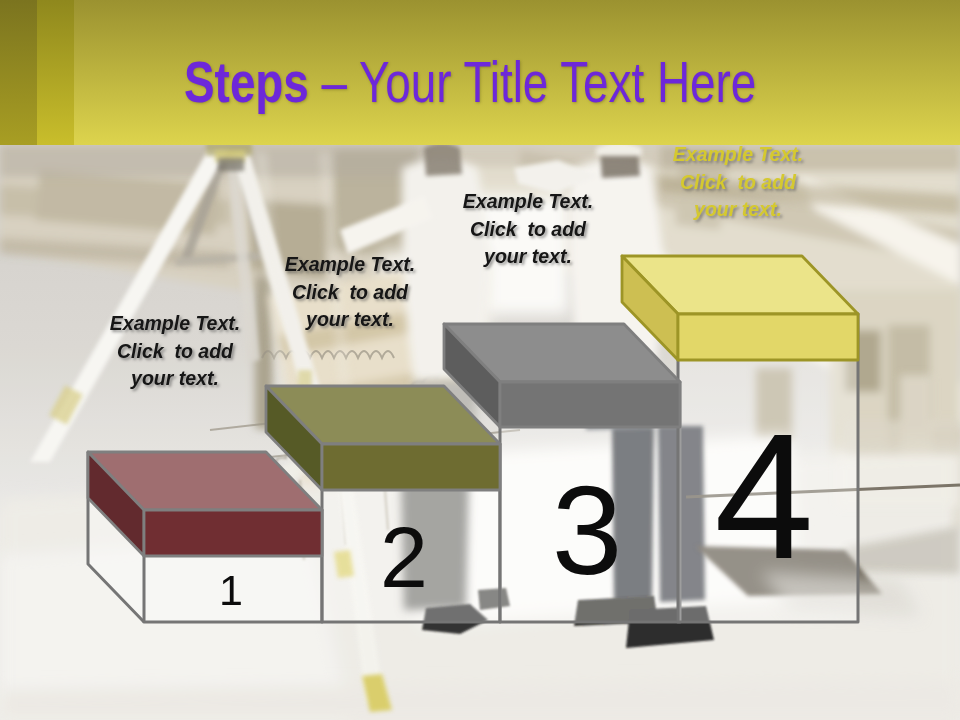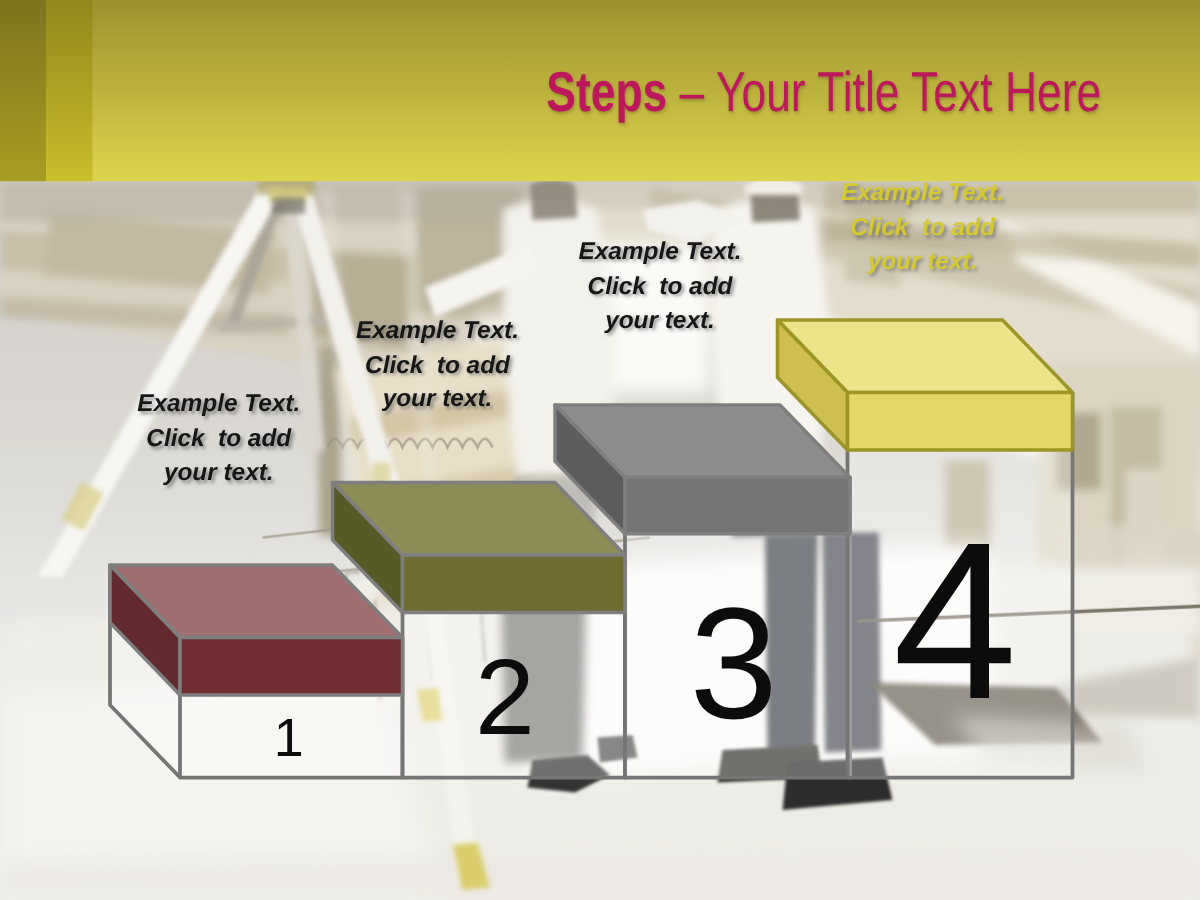--- a/index.html
+++ b/index.html
@@ -235,21 +235,21 @@
     <path d="M678,314 L858,314 L858,360 L678,360 Z" fill="#e2d768"></path>
   </g>
 </svg>
 
 <div class="abs" style="left:0;top:0;width:960px;height:145px;background:linear-gradient(#9b9230,#ddd44d);"></div>
 
 <div class="abs" style="left:0;top:0;width:37px;height:145px;background:linear-gradient(#7b741f,#a89e23);"></div>
 
 <div class="abs" style="left:37px;top:0;width:37px;height:145px;background:linear-gradient(#8f881d,#c9be2b);"></div>
 
-<div class="abs" style="left:0;top:48px;width:940px;text-align:right;color:#be185d;font-size:45px;white-space:nowrap;text-shadow:1px 1px 3px rgba(70,65,15,0.35);"><span style="display:inline-block;transform:scaleX(0.79);transform-origin:50% 50%;"><b>Steps</b> – Your Title Text Here</span></div>
+<div class="abs" style="left:0;top:48px;width:940px;text-align:center;color:#6d28d9;font-size:58px;white-space:nowrap;text-shadow:1px 1px 3px rgba(70,65,15,0.35);"><span style="display:inline-block;transform:scaleX(0.79);transform-origin:50% 50%;"><b>Steps</b> – Your Title Text Here</span></div>
 
 <div class="abs" style="left:75px;top:310px;width:200px;text-align:center;font-size:19.5px;line-height:27.5px;font-weight:bold;font-style:italic;color:#161616;text-shadow:2px 2px 3px rgba(80,80,80,0.6);">Example Text.<br>Click&nbsp; to add<br>your text.</div>
 
 <div class="abs" style="left:250px;top:251px;width:200px;text-align:center;font-size:19.5px;line-height:27.5px;font-weight:bold;font-style:italic;color:#161616;text-shadow:2px 2px 3px rgba(80,80,80,0.6);">Example Text.<br>Click&nbsp; to add<br>your text.</div>
 
 <div class="abs" style="left:428px;top:188px;width:200px;text-align:center;font-size:19.5px;line-height:27.5px;font-weight:bold;font-style:italic;color:#161616;text-shadow:2px 2px 3px rgba(80,80,80,0.6);">Example Text.<br>Click&nbsp; to add<br>your text.</div>
 
 <div class="abs" style="left:638px;top:141px;width:200px;text-align:center;font-size:19.5px;line-height:27.5px;font-weight:bold;font-style:italic;color:#d5c92f;text-shadow:2px 2px 3px rgba(90,90,90,0.65);">Example Text.<br>Click&nbsp; to add<br>your text.</div>
 
 </body></html>

